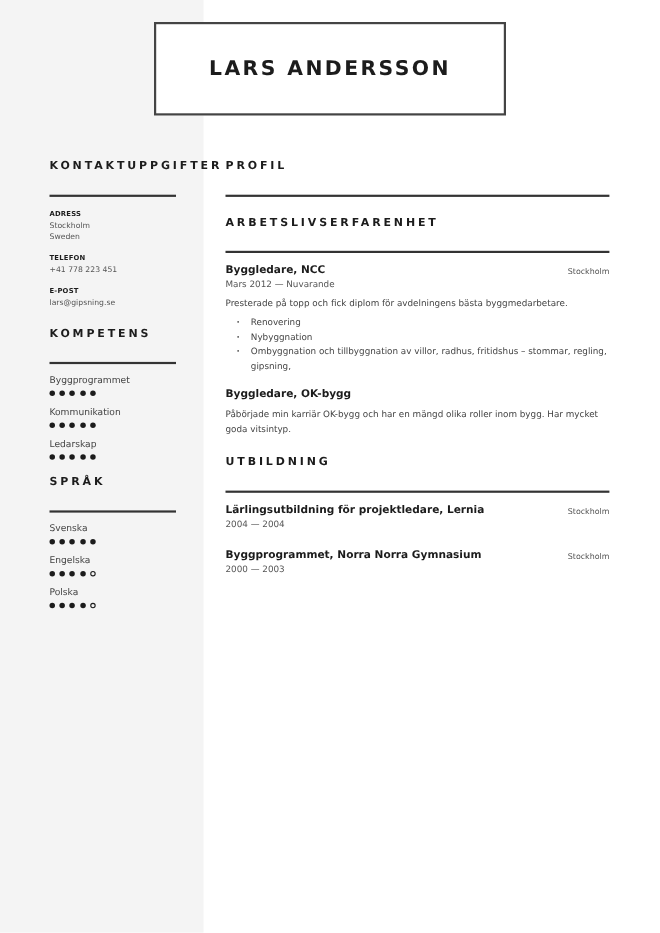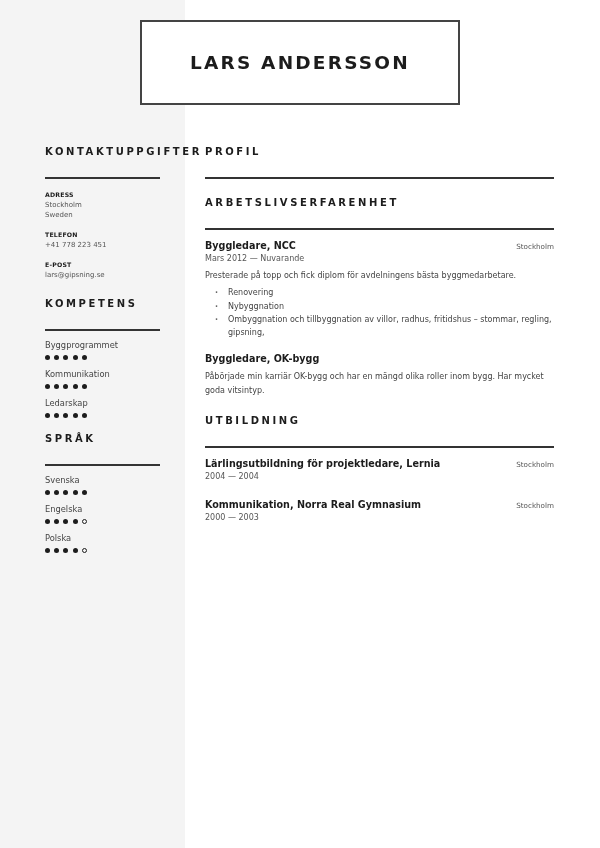--- a/index.html
+++ b/index.html
@@ -178,19 +178,19 @@
     <div style="margin-top:10px">
       <div class="job-head">
         <span class="job-title">Lärlingsutbildning för projektledare, Lernia</span>
         <span class="job-loc">Stockholm</span>
       </div>
       <div class="job-date">2004 — 2004</div>
     </div>
 
     <div style="margin-top:18px">
       <div class="job-head">
-        <span class="job-title">Kommunikation, Norra Real Gymnasium</span>
+        <span class="job-title">Byggprogrammet, Norra Norra Gymnasium</span>
         <span class="job-loc">Stockholm</span>
       </div>
       <div class="job-date">2000 — 2003</div>
     </div>
   </section>
 </div>
 
 </body></html>

